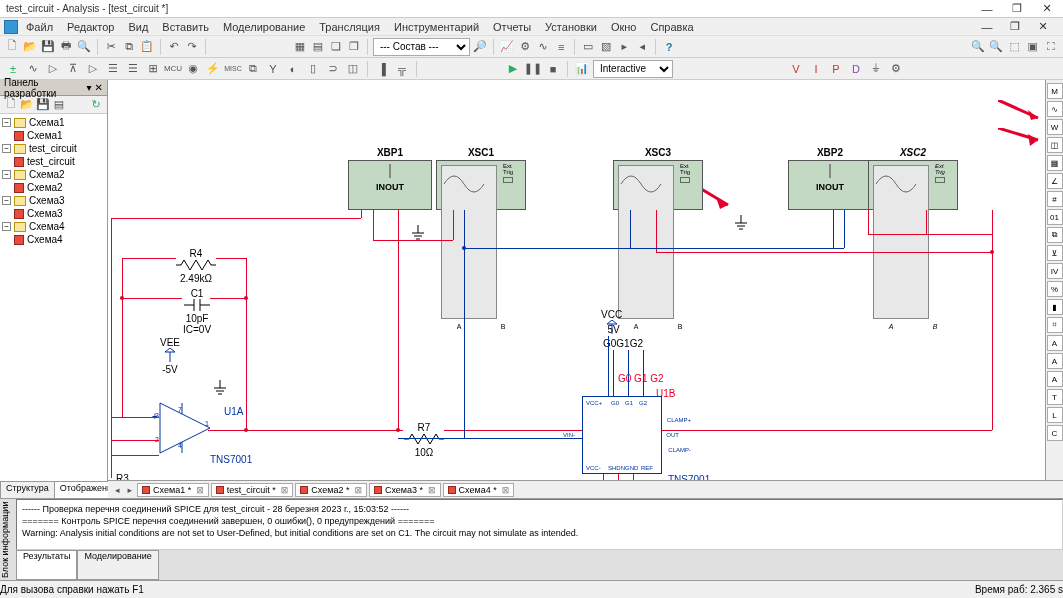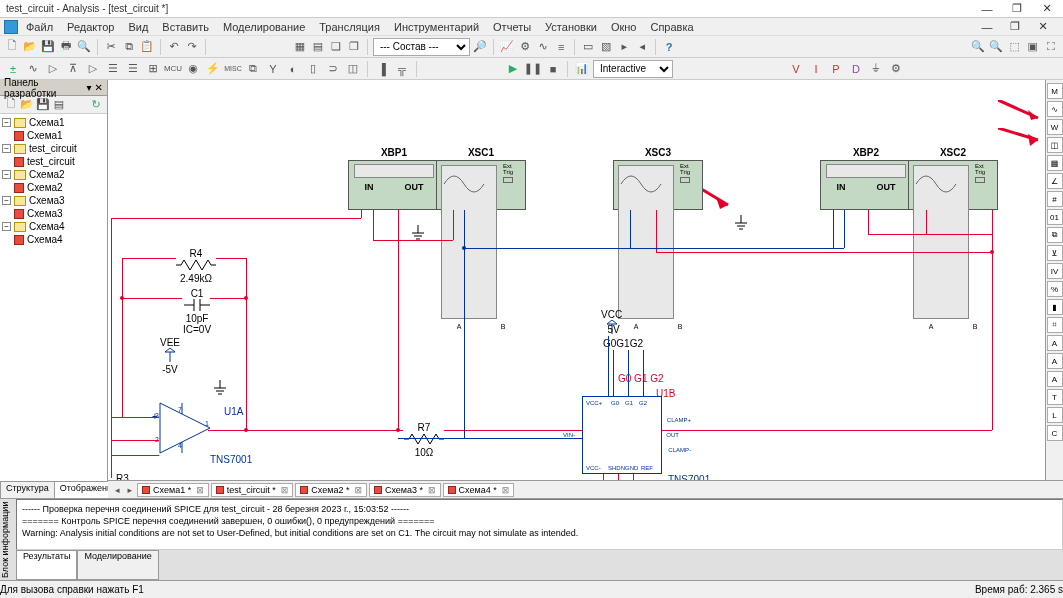--- a/index.html
+++ b/index.html
@@ -38,21 +38,21 @@
   .wire.h { height: 1px; }
   .wire.v { width: 1px; }
   .node { position: absolute; width: 4px; height: 4px; border-radius: 50%; transform: translate(-2px,-2px); }
   .node.red { background: #e4002b; }
   .node.blue { background: #0033a0; }
   .instr { position: absolute; background: #c3d9c3; border: 1px solid #555; width: 90px; height: 50px; display: flex; flex-direction: column; }
   .instr-label { position: absolute; top: -14px; width: 100%; text-align: center; font-size: 10px; font-weight: bold; }
   .instr-body { flex: 1; display: flex; }
   .instr-screen { flex: 1; margin: 4px; background: #e8e8e8; border: 1px solid #888; position: relative; }
   .instr-ports { height: 10px; display: flex; justify-content: space-around; font-size: 7px; align-items: center; }
-  .bode { width: 92px; }
+  .bode { width: 84px; align-items: center; }
   .bode .in-out { display: flex; justify-content: space-around; font-size: 9px; font-weight: bold; padding: 4px 0; }
   .bode .screen-top { height: 14px; margin: 3px 5px 0 5px; background: #e8e8e8; border: 1px solid #888; }
   .component-label { position: absolute; font-size: 10px; text-align: center; line-height: 11px; }
   .ground { position: absolute; width: 16px; }
   .opamp { position: absolute; }
   .chip { position: absolute; border: 1px solid #0033a0; width: 80px; height: 78px; }
   .chip-pin { position: absolute; font-size: 6px; color: #0033a0; }
   .arrow-red { position: absolute; }
   .tabs-row { height: 18px; display: flex; align-items: center; background: #f0f0f0; border-top: 1px solid #999; padding: 0 4px; gap: 2px; }
   .doc-tab { display: flex; align-items: center; gap: 3px; padding: 1px 4px; font-size: 9px; border: 1px solid #aaa; background: #fff; }
@@ -302,29 +302,29 @@
           <div class="instr-screen"><svg width="100%" height="100%">
                 <path d="M2,18 Q12,2 22,18 T42,18" fill="none" stroke="#666" stroke-width="1"></path>
               </svg></div>
           <div style="width:24px;font-size:6px;padding:2px;"><span>Ext Trig</span><div style="border:1px solid #666;width:10px;height:6px;margin-top:2px;"></div></div>
         </div>
         <div class="instr-ports">
             <span>A</span>
             <span>B</span>
           </div>
       </div>
-      <div class="instr bode" style="left:712px;top:80px;">
+      <div class="instr bode" style="left:680px;top:80px;">
         <div class="instr-label">XBP2</div>
         <div class="screen-top"></div>
         <div class="in-out">
             <span>IN</span>
             <span>OUT</span>
           </div>
       </div>
-      <div class="instr" style="left:800px;top:80px;">
+      <div class="instr" style="left:760px;top:80px;font-style:italic;">
         <div class="instr-label">XSC2</div>
         <div class="instr-body">
           <div class="instr-screen"><svg width="100%" height="100%">
                 <path d="M2,18 Q12,2 22,18 T42,18" fill="none" stroke="#666" stroke-width="1"></path>
               </svg></div>
           <div style="width:24px;font-size:6px;padding:2px;"><span>Ext Trig</span><div style="border:1px solid #666;width:10px;height:6px;margin-top:2px;"></div></div>
         </div>
         <div class="instr-ports">
             <span>A</span>
             <span>B</span>

